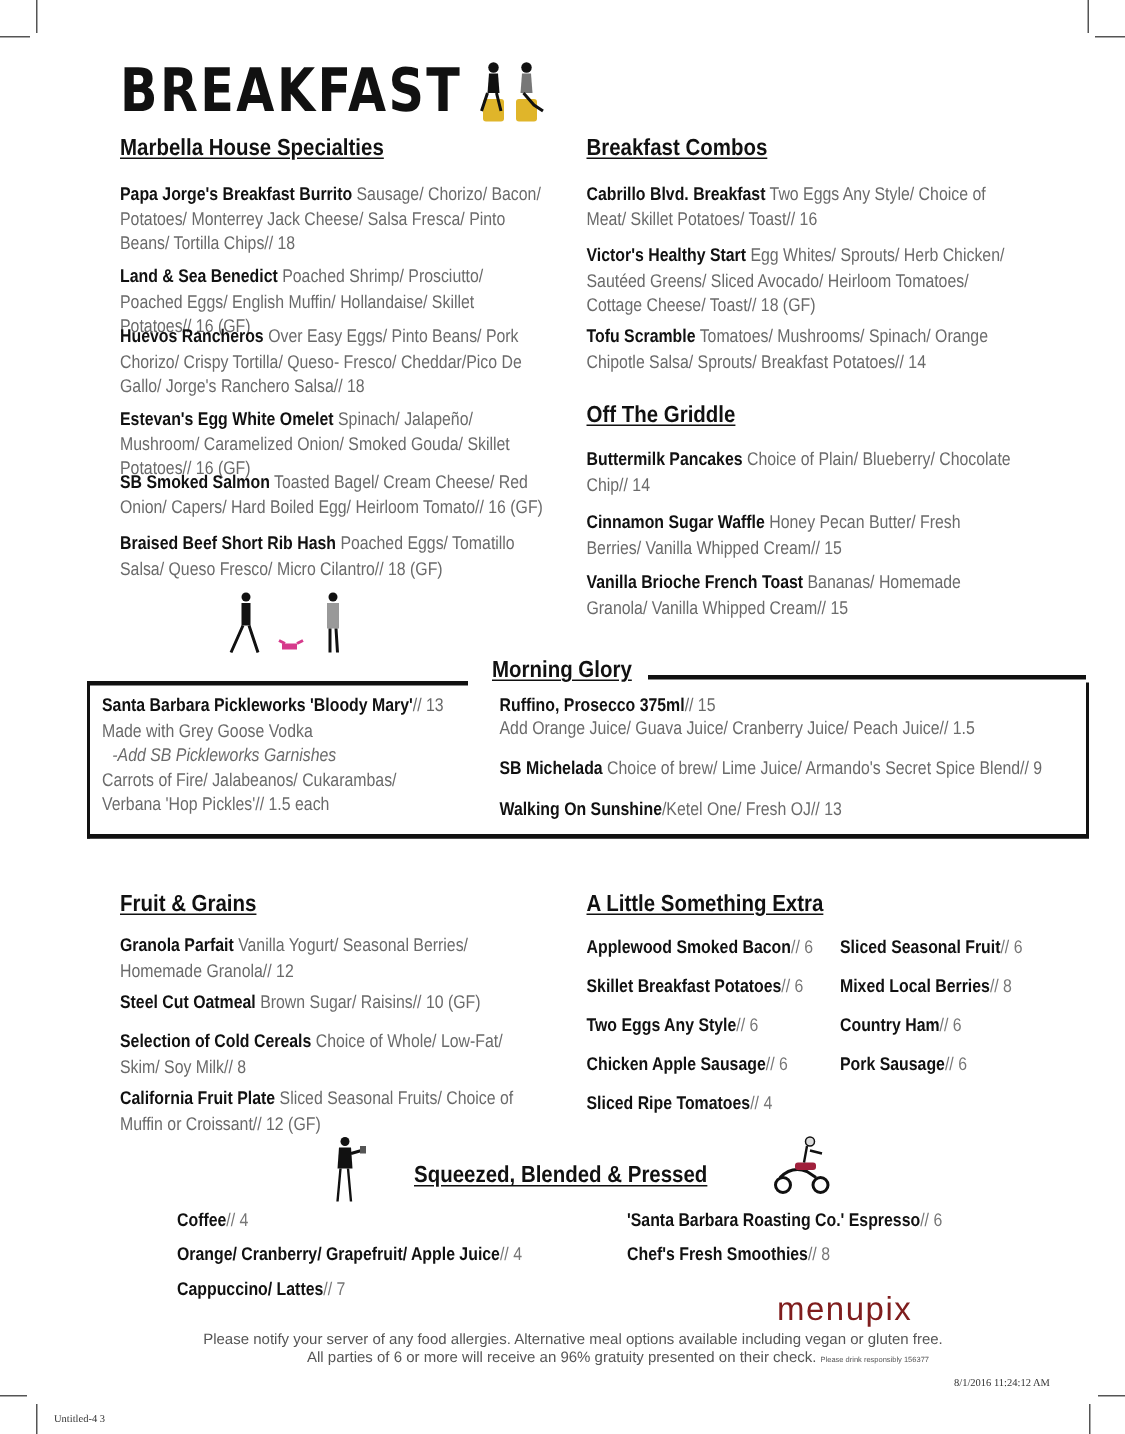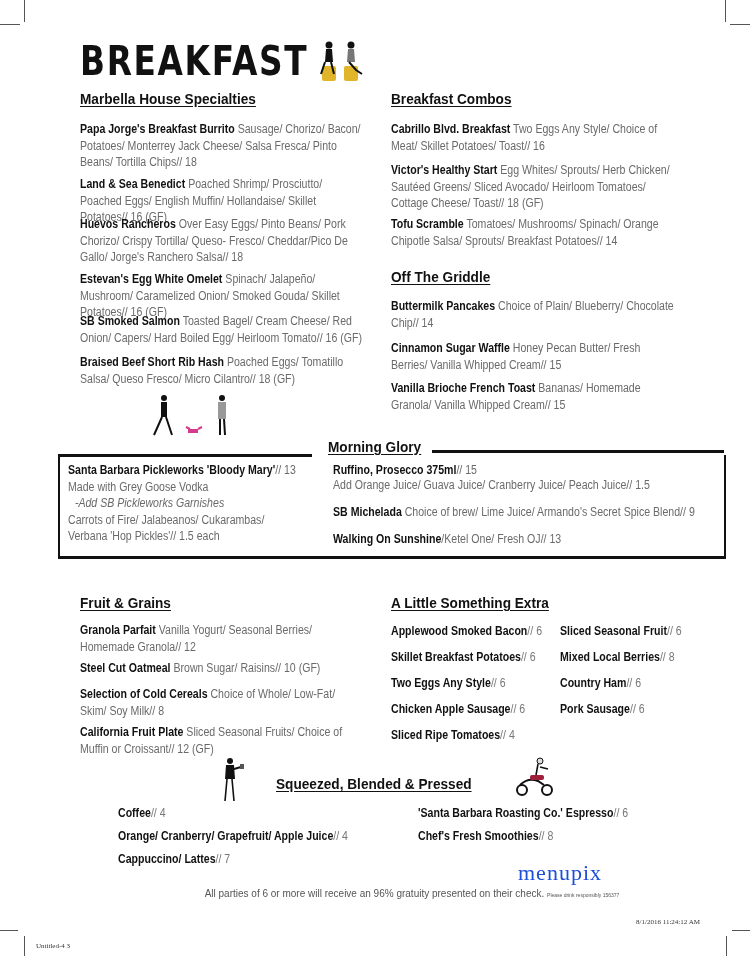--- a/index.html
+++ b/index.html
@@ -25,22 +25,22 @@
   .box-bot { position:absolute; left:58px; top:556px; width:666px; height:3px; background:#111; }
   .extra { position:absolute; font-weight:bold; font-size:12.3px; color:#111;
            transform:scaleX(0.86); transform-origin:left top; white-space:nowrap; }
   .extra span.p { color:#777; font-weight:normal; }
   .bev { position:absolute; font-weight:bold; font-size:12.3px; color:#111;
          transform:scaleX(0.86); transform-origin:left top; white-space:nowrap; }
   .bev span.p { color:#777; font-weight:normal; }
   .disc { position:absolute; left:112px; top:888px; width:540px; font-size:10px; line-height:11.5px;
           color:#555; text-align:center; }
   .disc .small { font-size:5px; }
-  .watermark { position:absolute; left:518px; top:860px; font-size:22px; color:#1d4ed8;
-               letter-spacing:1px; font-family:Liberation Serif, serif; }
+  .watermark { position:absolute; left:518px; top:860px; font-size:22px; color:#7f1d1d;
+               letter-spacing:1px; font-family:Liberation Sans, sans-serif; }
   .footer-l { position:absolute; left:36px; top:942px; font-size:7px; color:#333;
               font-family:"Liberation Serif", serif; }
   .footer-r { position:absolute; left:636px; top:918px; font-size:7px; color:#333;
               font-family:"Liberation Serif", serif; }
   .illus { position:absolute; }
 </style>
 </head>
 <body>
 
 <div class="crop" style="left:24px;top:0;width:1px;height:22px;"></div>
@@ -152,17 +152,18 @@
 
 <div class="bev" style="left:118px;top:806px;"><span>Coffee</span><span class="p">// 4</span></div>
 <div class="bev" style="left:118px;top:829px;"><span>Orange/ Cranberry/ Grapefruit/ Apple Juice</span><span class="p">// 4</span></div>
 <div class="bev" style="left:118px;top:852px;"><span>Cappuccino/ Lattes</span><span class="p">// 7</span></div>
 <div class="bev" style="left:418px;top:806px;"><span>'Santa Barbara Roasting Co.' Espresso</span><span class="p">// 6</span></div>
 <div class="bev" style="left:418px;top:829px;"><span>Chef's Fresh Smoothies</span><span class="p">// 8</span></div>
 
 <div class="watermark">menupix</div>
 
 <div class="disc">
+  <div>Please notify your server of any food allergies. Alternative meal options available including vegan or gluten free.</div>
   <div style="padding-left:60px;"><span>All parties of 6 or more will receive an 96% gratuity presented on their check.</span> <span class="small">Please drink responsibly 156377</span></div>
 </div>
 
 <div class="footer-l">Untitled-4  3</div>
 <div class="footer-r">8/1/2016  11:24:12 AM</div>
 
 </body></html>

